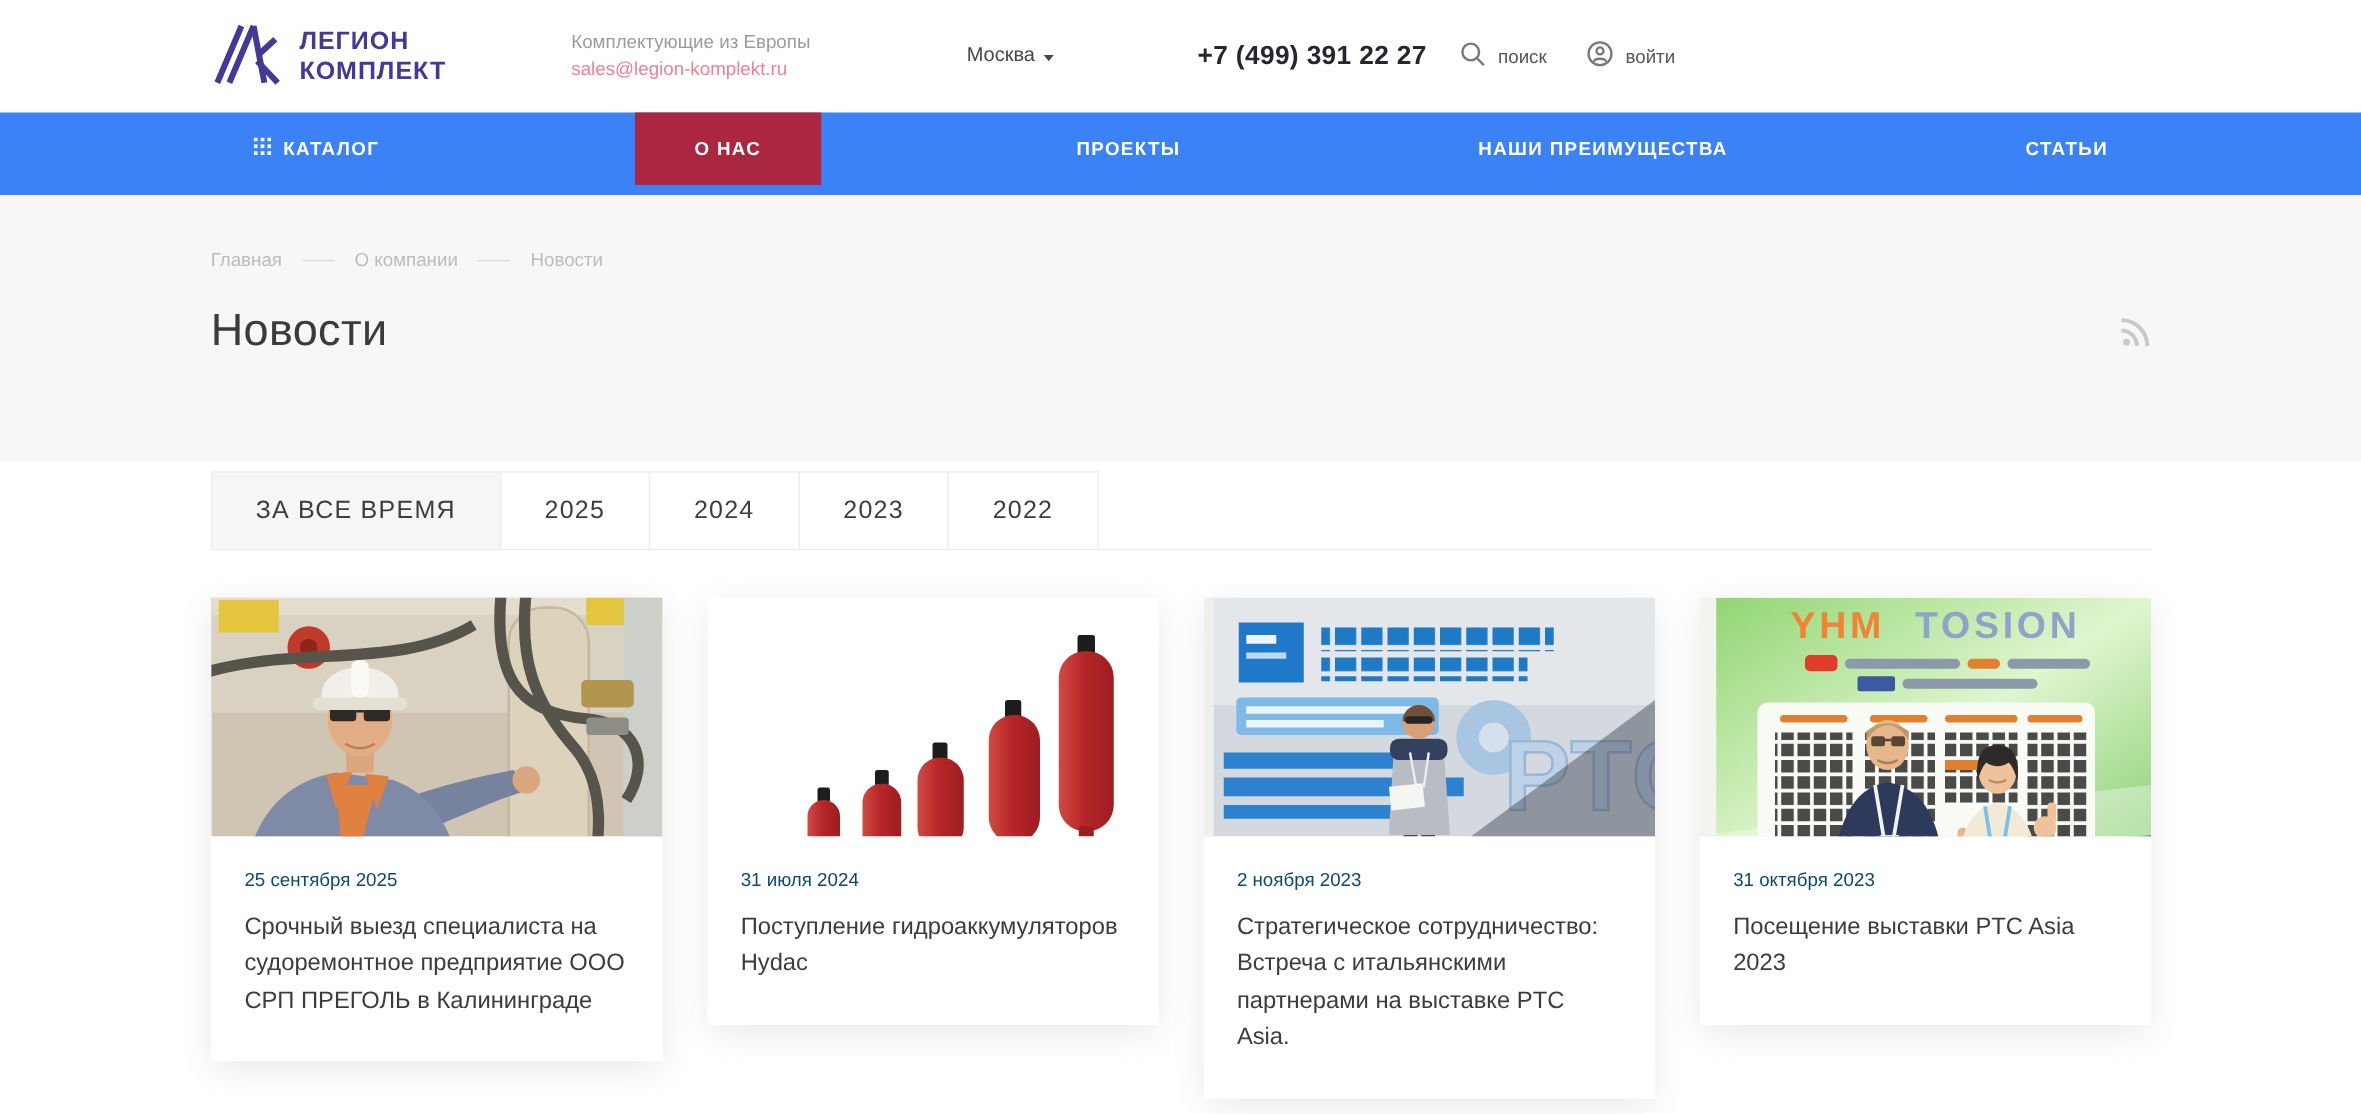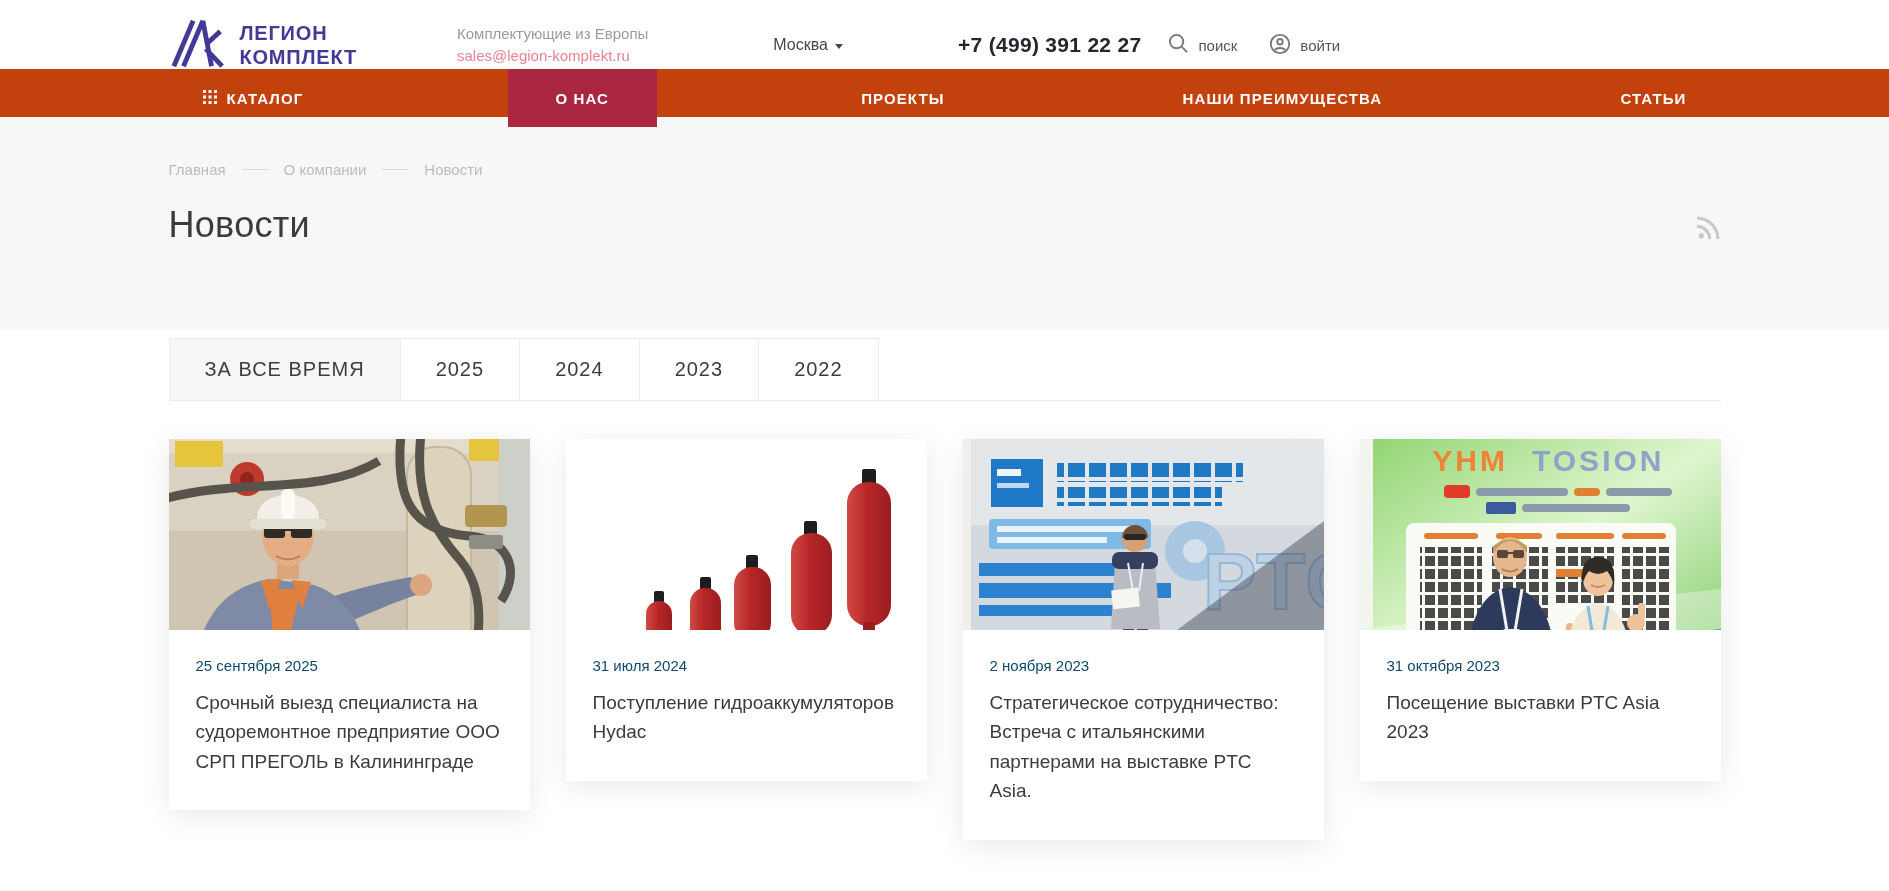--- a/index.html
+++ b/index.html
@@ -1,38 +1,38 @@
 <!DOCTYPE html>
 <html lang="ru"><head>
 <meta charset="utf-8">
 <style>
   * { margin:0; padding:0; box-sizing:border-box; }
   html,body { width:1889px; height:891px; overflow:hidden; background:#fff;
     font-family:"Liberation Sans","DejaVu Sans",sans-serif; }
   .container { width:1552px; margin:0 auto; }
 
   
-  .header { height:69px; background:#fff; }
+  .header { height:90px; background:#fff; }
   .header-inner { display:flex; align-items:center; height:90px; }
   .logo { display:flex; align-items:center; gap:13px; cursor:pointer; }
   .logo-text { color:#433a97; font-weight:700; font-size:20px; line-height:1.2; letter-spacing:.8px; }
   .tagline-block { margin-left:100px; font-size:15px; line-height:1.5; }
   .tagline { color:#9b9b9b; }
   .email { color:#ef8191; text-decoration:none; display:inline-block; }
   .city { margin-left:125px; font-size:16px; color:#46464e; display:flex; align-items:center; gap:7px; cursor:pointer; }
   .caret { width:0; height:0; border-left:4px solid transparent; border-right:4px solid transparent; border-top:5px solid #46464e; margin-top:2px; }
   .phone { margin-left:115px; font-size:21px; font-weight:700; color:#26262e; letter-spacing:.3px; white-space:nowrap; }
   .tender-btn { margin-left:90px; background:#d6334f; color:#fff; border:none; cursor:pointer;
     font-family:inherit; font-size:13px; font-weight:700; letter-spacing:.8px; padding:16px 25px; border-radius:2px; white-space:nowrap; }
   .hdr-action { display:flex; align-items:center; gap:9px; font-size:15px; color:#55555c; cursor:pointer; }
   .search-action { margin-left:27px; }
   .login-action { margin-left:32px;justify-content:center; }
 
   
-  .nav { height:48px; background:#c2410c; }
+  .nav { height:66px; background:#3b82f6; }
   .nav-inner { display:flex; height:58px; justify-content:space-between; }
   .nav-item { display:flex; align-items:center; gap:10px; padding:0 34px; color:#fff;
     font-size:15px; font-weight:700; letter-spacing:1.1px; cursor:pointer; white-space:nowrap; }
   .nav-item.active { background:#aa2641; padding:0 48px; }
 
   
   .hero { background:#f7f7f7; padding-top:44px; padding-bottom:84px; }
   .breadcrumb { display:flex; align-items:center; gap:16px; font-size:15px; color:#bcbcbc; }
   .crumb { color:#bcbcbc; text-decoration:none; }
   .crumb-sep { width:26px; height:1px; background:#d8d8d8; display:inline-block; }

